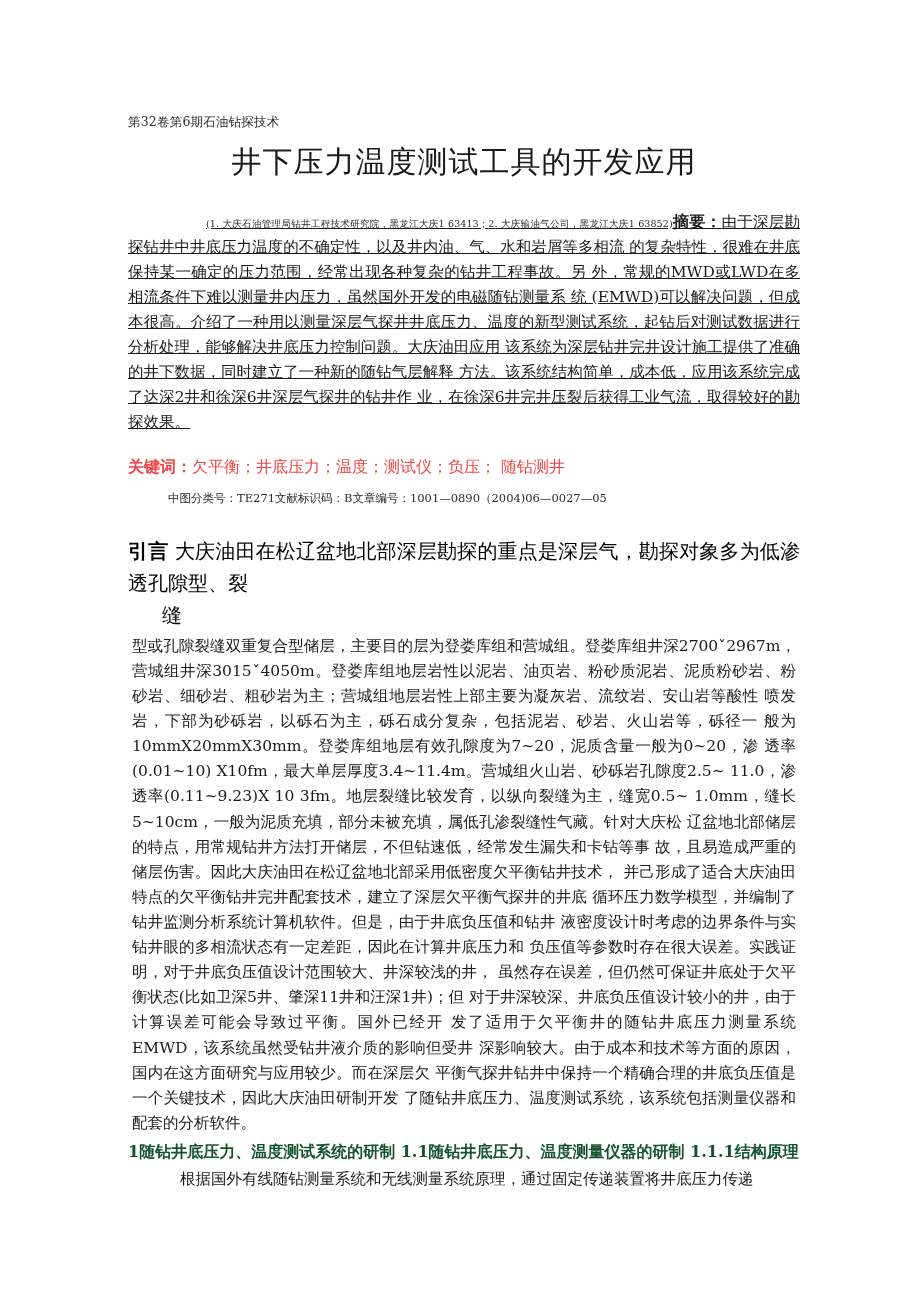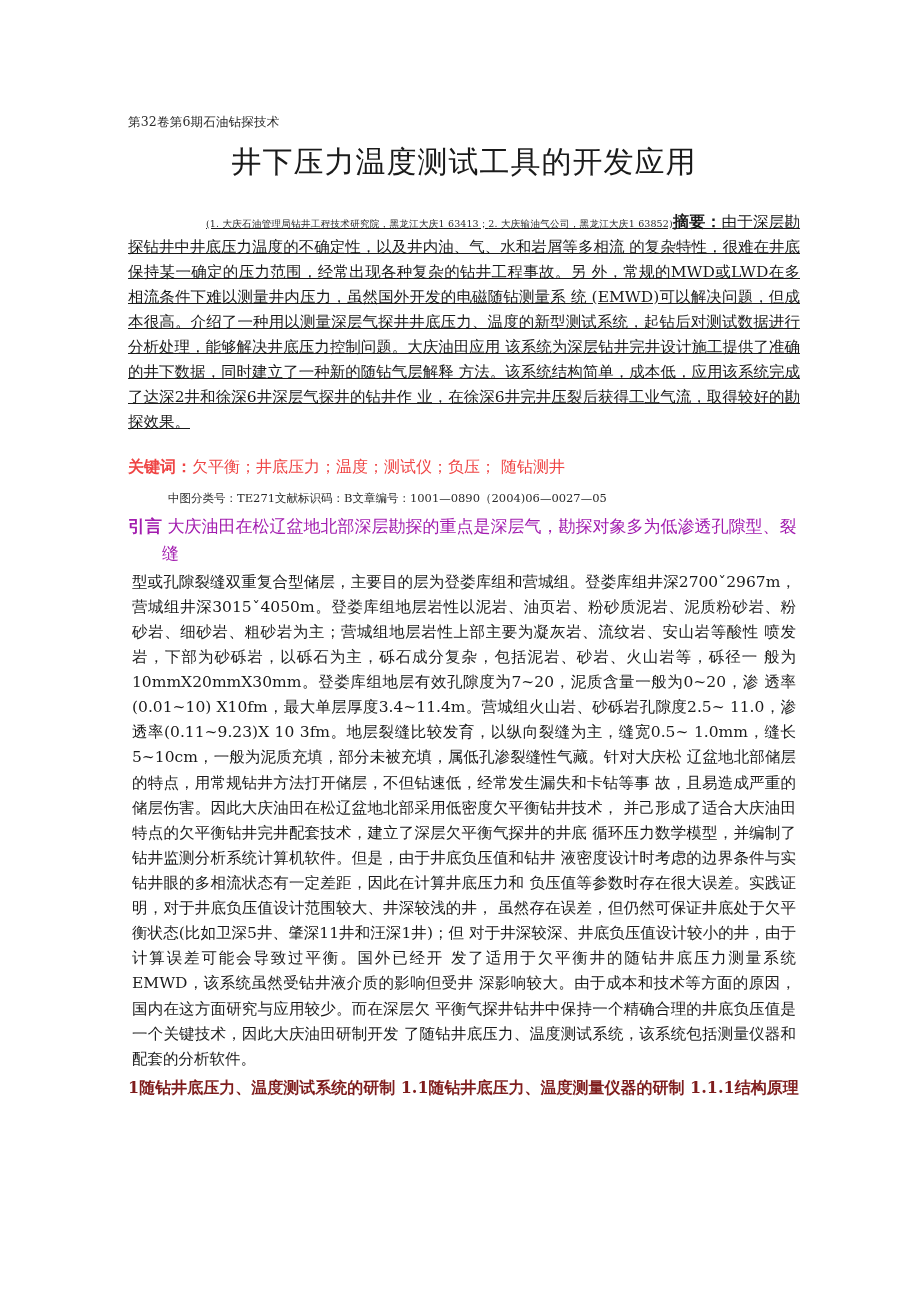--- a/index.html
+++ b/index.html
@@ -95,26 +95,26 @@
   .clc-line {
     margin-top: 11px;
     font-size: 11.5px;
     color: #2a2a2a;
     line-height: 1.4;
     margin-left: 40px;
   }
 
   
   .body-text {
-    margin-top: 6px;
-    font-size: 17px;
+    margin-top: 28px;
+    font-size: 20px;
     line-height: 1.62;
     text-align: justify;
     text-justify: inter-ideograph;
-    color: #a21caf;
+    color: #000000;
   }
   .intro-label {
     font-weight: bold;
   }
   .intro-hang {
     display: block;
     text-indent: 34px;
   }
   .para {
     margin: 4px;
@@ -124,21 +124,21 @@
     font-size: 15.5px;
   }
   .para-flow {
     margin-top: 2px;
   }
   .section-heading {
     margin-top: 4px;
     font-size: 16px;
     font-weight: bold;
     line-height: 1.55;
-    color: #7f1d1d;
+    color: #14532d;
     text-align: justify;
     text-justify: inter-ideograph;
   }
   .indent-para {
     margin-top: 2px;
     text-indent: 52px;
     font-size: 15.5px;
     line-height: 1.62;
     color: #1a1a1a;
   }
@@ -167,15 +167,16 @@
     <div class="body-text">
       <span class="intro-label">引言</span>
       <span>大庆油田在松辽盆地北部深层勘探的重点是深层气，勘探对象多为低渗透孔隙型、裂</span>
       <span class="intro-hang">缝</span>
     </div>
 
     <p class="para para-flow">型或孔隙裂缝双重复合型储层，主要目的层为登娄库组和营城组。登娄库组井深2700ˇ2967m， 营城组井深3015ˇ4050m。登娄库组地层岩性以泥岩、油页岩、粉砂质泥岩、泥质粉砂岩、粉 砂岩、细砂岩、粗砂岩为主；营城组地层岩性上部主要为凝灰岩、流纹岩、安山岩等酸性 喷发岩，下部为砂砾岩，以砾石为主，砾石成分复杂，包括泥岩、砂岩、火山岩等，砾径一 般为10mmX20mmX30mm。登娄库组地层有效孔隙度为7~20，泥质含量一般为0~20，渗 透率(0.01~10) X10fm，最大单层厚度3.4~11.4m。营城组火山岩、砂砾岩孔隙度2.5~ 11.0，渗透率(0.11~9.23)X 10 3fm。地层裂缝比较发育，以纵向裂缝为主，缝宽0.5~ 1.0mm，缝长5~10cm，一般为泥质充填，部分未被充填，属低孔渗裂缝性气藏。针对大庆松 辽盆地北部储层的特点，用常规钻井方法打开储层，不但钻速低，经常发生漏失和卡钻等事 故，且易造成严重的储层伤害。因此大庆油田在松辽盆地北部采用低密度欠平衡钻井技术， 并己形成了适合大庆油田特点的欠平衡钻井完井配套技术，建立了深层欠平衡气探井的井底 循环压力数学模型，并编制了钻井监测分析系统计算机软件。但是，由于井底负压值和钻井 液密度设计时考虑的边界条件与实钻井眼的多相流状态有一定差距，因此在计算井底压力和 负压值等参数时存在很大误差。实践证明，对于井底负压值设计范围较大、井深较浅的井， 虽然存在误差，但仍然可保证井底处于欠平衡状态(比如卫深5井、肇深11井和汪深1井)；但 对于井深较深、井底负压值设计较小的井，由于计算误差可能会导致过平衡。国外已经开 发了适用于欠平衡井的随钻井底压力测量系统EMWD，该系统虽然受钻井液介质的影响但受井 深影响较大。由于成本和技术等方面的原因，国内在这方面研究与应用较少。而在深层欠 平衡气探井钻井中保持一个精确合理的井底负压值是一个关键技术，因此大庆油田研制开发 了随钻井底压力、温度测试系统，该系统包括测量仪器和配套的分析软件。</p>
 
     <div class="section-heading">1随钻井底压力、温度测试系统的研制 1.1随钻井底压力、温度测量仪器的研制 1.1.1结构原理</div>
 
+    <p class="indent-para">根据国外有线随钻测量系统和无线测量系统原理，通过固定传递装置将井底压力传递</p>
 
   </div>
 </div>
 
 </body></html>

